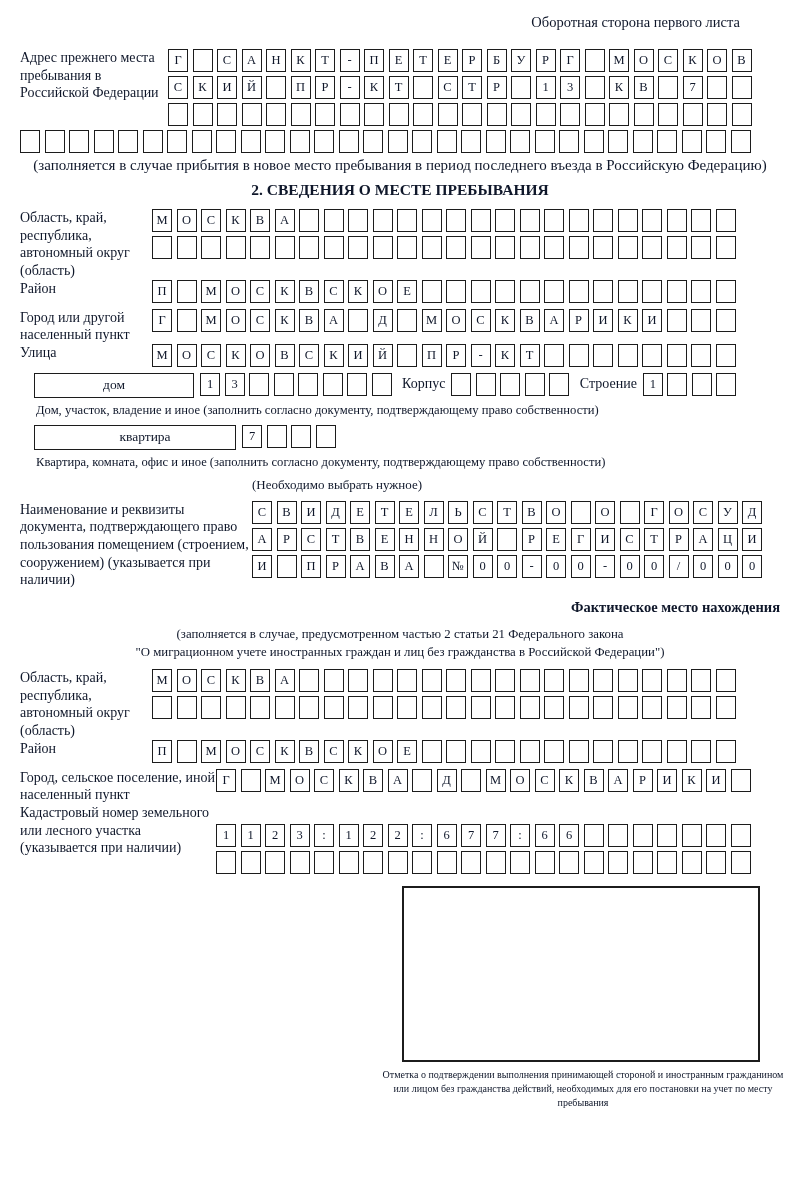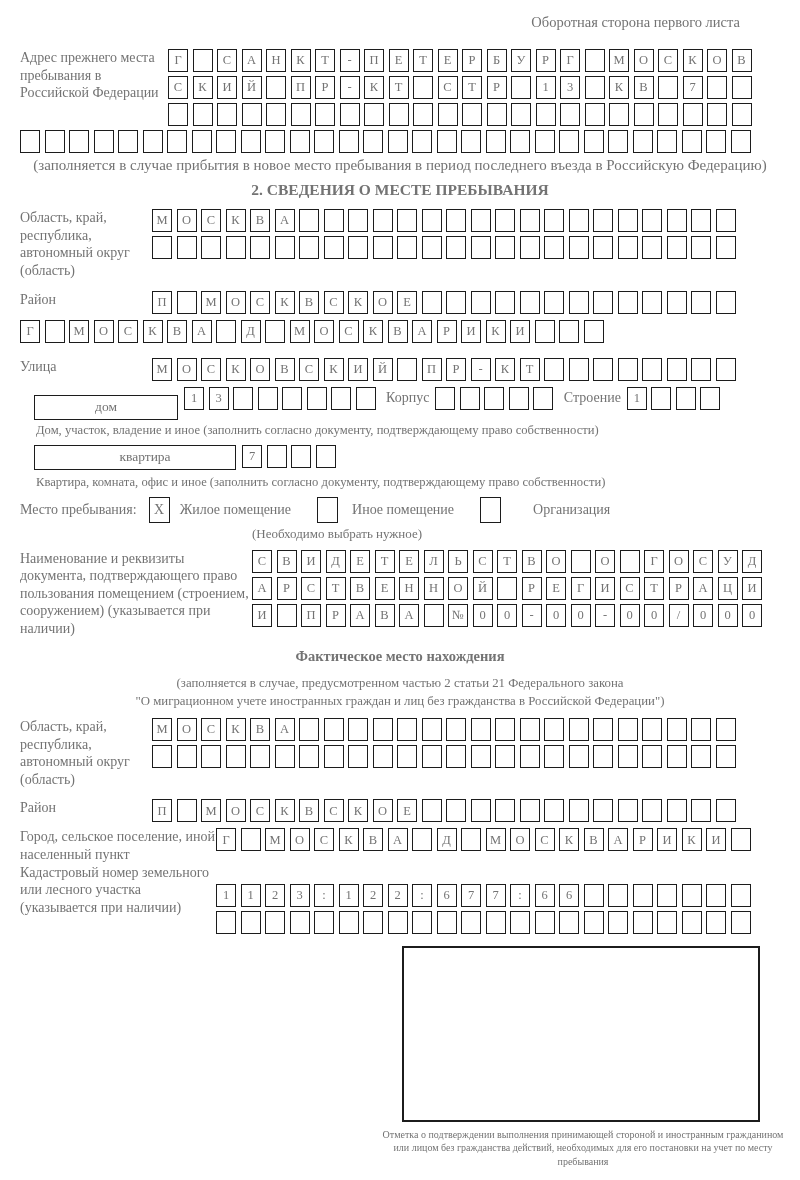--- a/index.html
+++ b/index.html
@@ -1,59 +1,59 @@
 <!DOCTYPE html>
 <html><head>
 <meta charset="utf-8">
 <style>
   html,body { margin:0; padding:0; background:#fff; }
   .page {
     width:800px; height:1180px; box-sizing:border-box;
-    padding:14px 20px 0 20px; background:#fff; color:#737373;
+    padding:14px 20px 0 20px; background:#fff; color:#0f172a;
     font-family:"Liberation Serif", serif; overflow:hidden;
   }
   .topnote { text-align:right; font-size:14.5px; margin:0 40px 18px 0; }
   .frow { display:flex; align-items:flex-start; }
   .lbl { font-size:14px; line-height:1.26; flex:none; }
   .lbl-prev { width:148px; }
   .lbl-std { width:132px; }
   .lbl-doc { width:232px; }
   .lbl-wide { width:196px; }
   .rows { display:flex; flex-direction:column; }
   .cellrow { display:flex; margin-bottom:4px; }
   .cell {
     box-sizing:border-box; flex:none; width:20px; height:23px;
     border:1.7px solid #1c1c1c; margin-right:4.5px;
     display:flex; align-items:center; justify-content:center;
     font-size:12.5px; line-height:1;
   }
   .caption-c { text-align:center; font-size:15px; margin:1px 0 7px 0; }
   .caption-l { font-size:12.6px; margin:1px 0 7px 16px; }
   .h2 { text-align:center; font-weight:bold; font-size:15.5px; margin:6px 0 10px 0; }
-  .h3 { text-align:center; font-weight:bold; font-size:14.5px; margin:10px 0 9px 0; }
+  .h3 { text-align:right; font-weight:bold; font-size:14.5px; margin:10px 0 9px 0; }
   .note-c { text-align:center; font-size:12.8px; line-height:1.42; }
   .wbox {
     box-sizing:border-box; flex:none; height:25px; border:1.7px solid #1c1c1c;
     display:flex; align-items:center; justify-content:center; font-size:13.5px;
   }
-  .box-dom { width:144px; margin-right:6px;margin-top:8px; }
+  .box-dom { width:160px; margin-right:6px; }
   .box-kv { width:202px; margin-right:6px;padding-left:20px; }
   .inl-lbl { font-size:14px; margin:3px 6px 0 6px; flex:none;text-align:center; }
   .house-row { margin:2px 0 3px 14px; }
   .apt-row { margin:2px 0 3px 14px; }
   .stay-row { display:flex; align-items:center; margin-top:4px; }
   .chk {
     box-sizing:border-box; flex:none; width:21px; height:26px;
     border:1.7px solid #1c1c1c; display:flex; align-items:center;
     justify-content:center; font-size:14px;
   }
   .stay-lbl { font-size:14px; margin-right:12px; }
   .opt-lbl { font-size:14px; }
   .stay-note { font-size:13px; margin:3px 0 8px 232px; }
-  .mb2 { margin-bottom:2px;margin-top:11px; }
+  .mb2 { margin-bottom:2px; }
   .mt6 { margin-top:6px; }
   .stamp {
     box-sizing:border-box; width:358px; height:176px;
     border:2px solid #1c1c1c; margin:8px 0 0 382px;
   }
   .stampcap {
     width:406px; margin:6px 0 0 360px; text-align:center;
     font-size:10px; line-height:1.38;
   }
 </style>
@@ -265,20 +265,21 @@
         <span class="cell"></span>
         <span class="cell"></span>
         <span class="cell"></span>
         <span class="cell"></span>
         <span class="cell"></span>
         <span class="cell"></span>
       </div>
   </div>
 
   <div class="frow">
+    <div class="lbl lbl-std">Город или другой населенный пункт</div>
     <div class="cellrow">
         <span class="cell">Г</span>
         <span class="cell"></span>
         <span class="cell">М</span>
         <span class="cell">О</span>
         <span class="cell">С</span>
         <span class="cell">К</span>
         <span class="cell">В</span>
         <span class="cell">А</span>
         <span class="cell"></span>
@@ -364,29 +365,20 @@
     <div class="wbox box-kv">квартира</div>
     <div class="cellrow">
         <span class="cell">7</span>
         <span class="cell"></span>
         <span class="cell"></span>
         <span class="cell"></span>
       </div>
   </div>
   <div class="caption-l">Квартира, комната, офис и иное (заполнить согласно документу, подтверждающему право собственности)</div>
 
-  <div class="stay-row">
-    <div class="stay-lbl">Место пребывания:</div>
-    <div class="chk" style="margin-right:10px;">X</div>
-    <div class="opt-lbl" style="margin-right:26px;">Жилое помещение</div>
-    <div class="chk" style="margin-right:14px;"></div>
-    <div class="opt-lbl" style="margin-right:26px;">Иное помещение</div>
-    <div class="chk" style="margin-right:32px;"></div>
-    <div class="opt-lbl">Организация</div>
-  </div>
   <div class="stay-note">(Необходимо выбрать нужное)</div>
 
   <div class="frow mt6">
     <div class="lbl lbl-doc">Наименование и реквизиты документа, подтверждающего право пользования помещением (строением, сооружением) (указывается при наличии)</div>
     <div class="rows">
       <div class="cellrow">
           <span class="cell">С</span>
           <span class="cell">В</span>
           <span class="cell">И</span>
           <span class="cell">Д</span>

